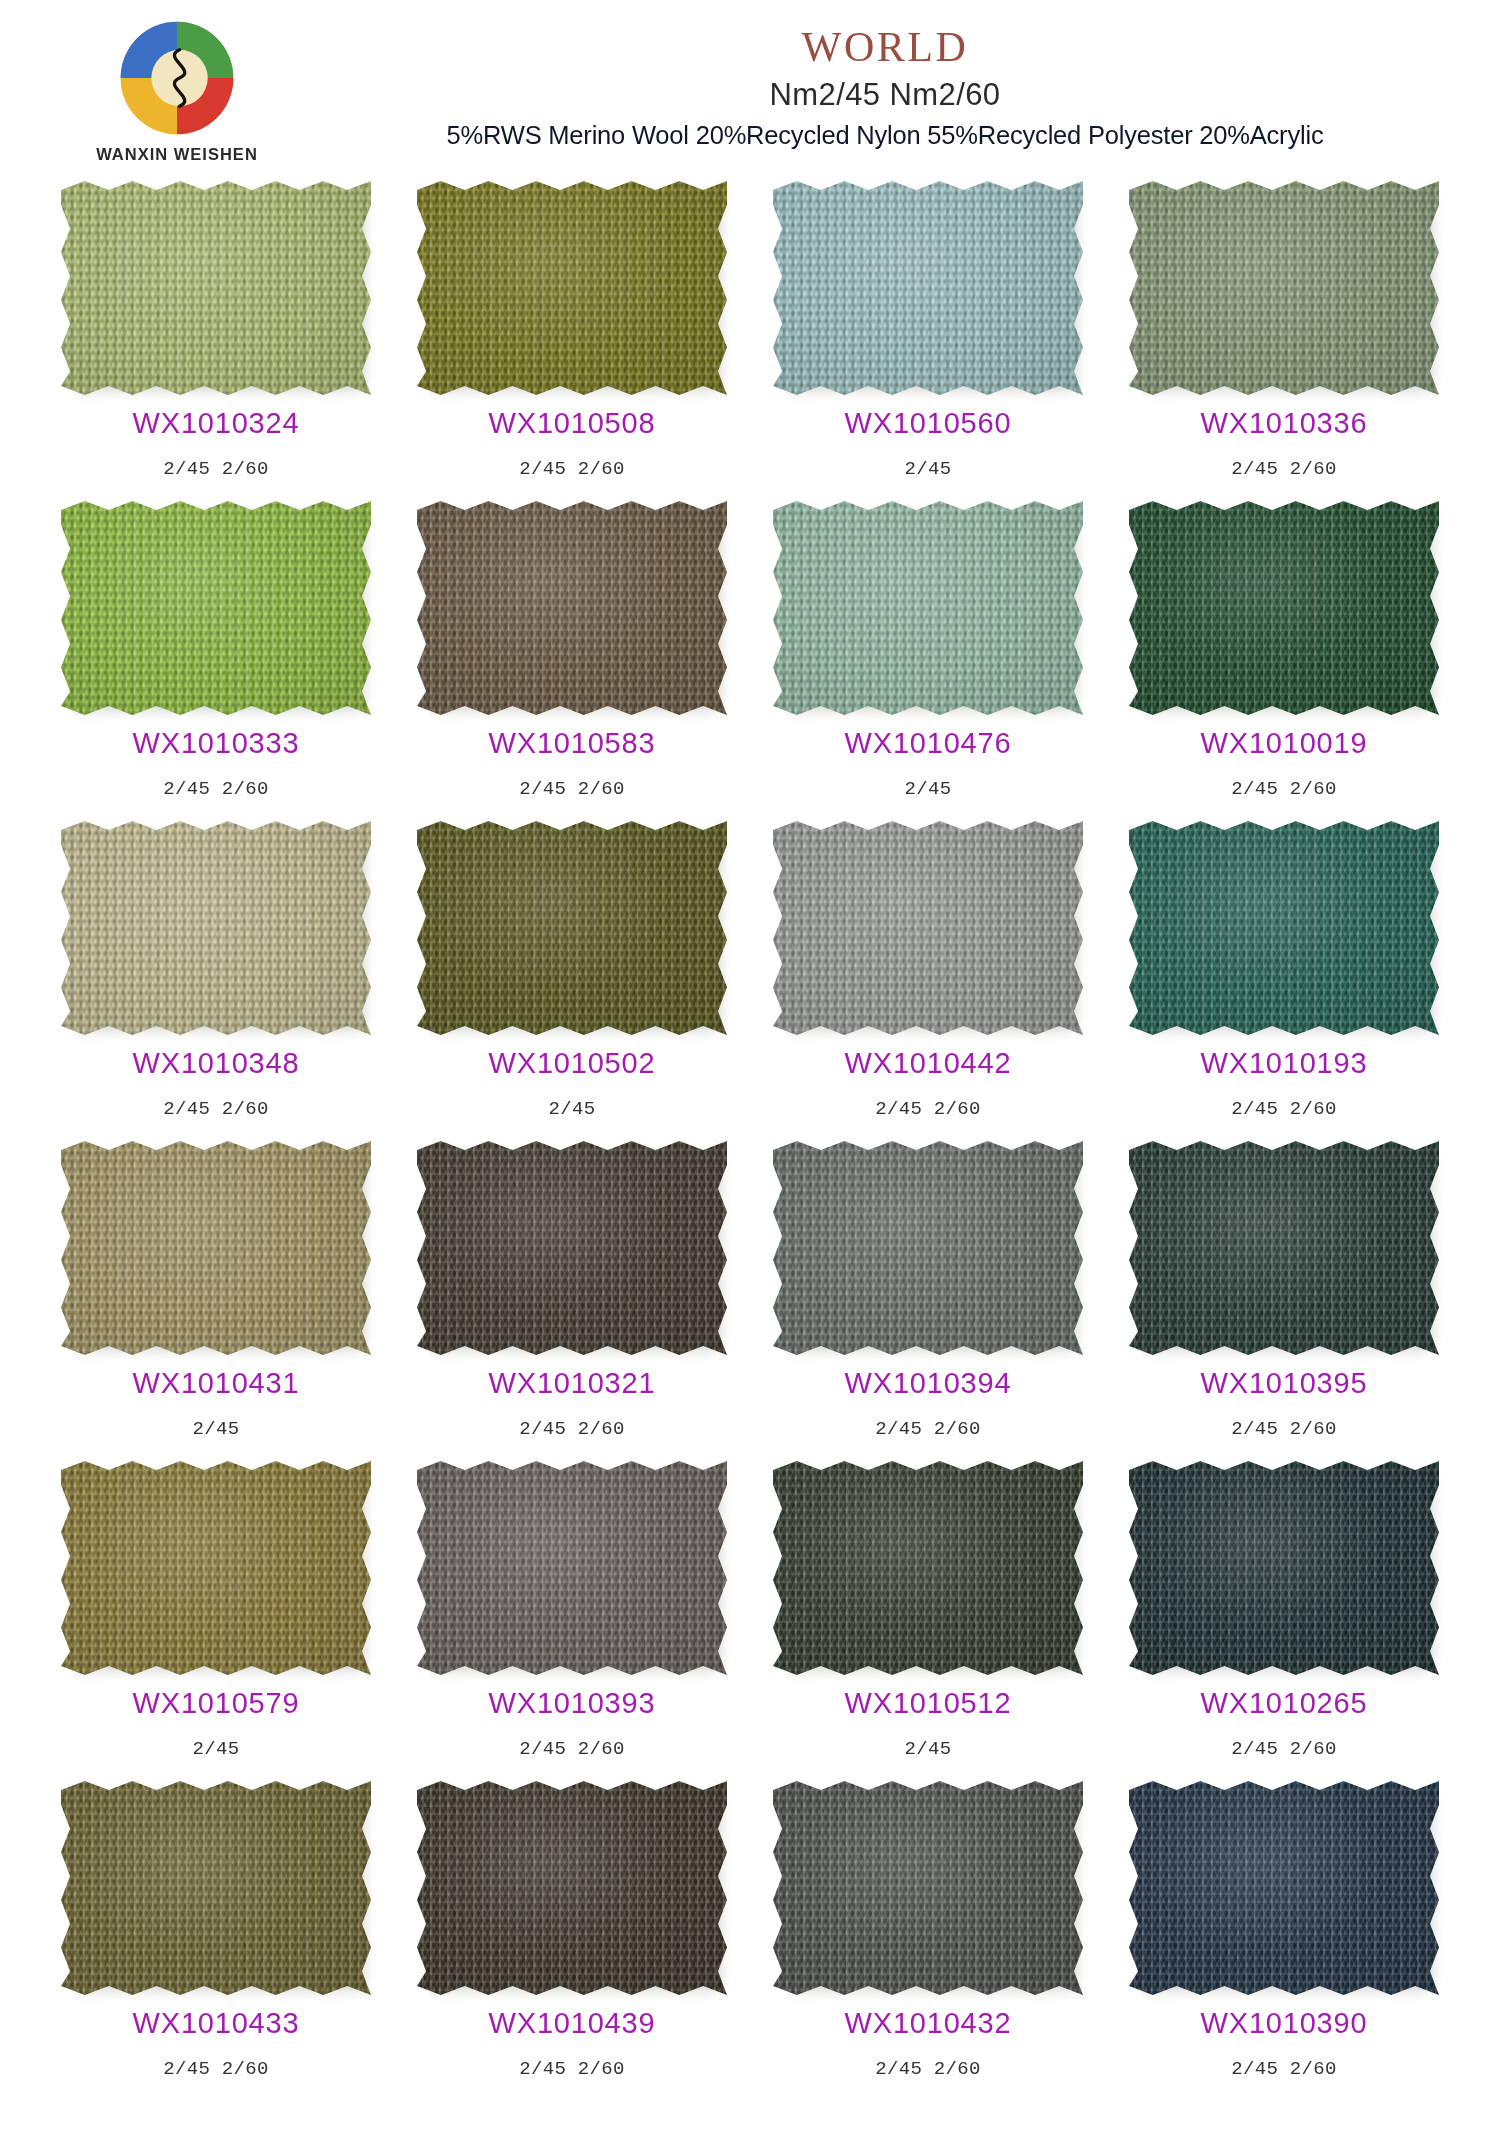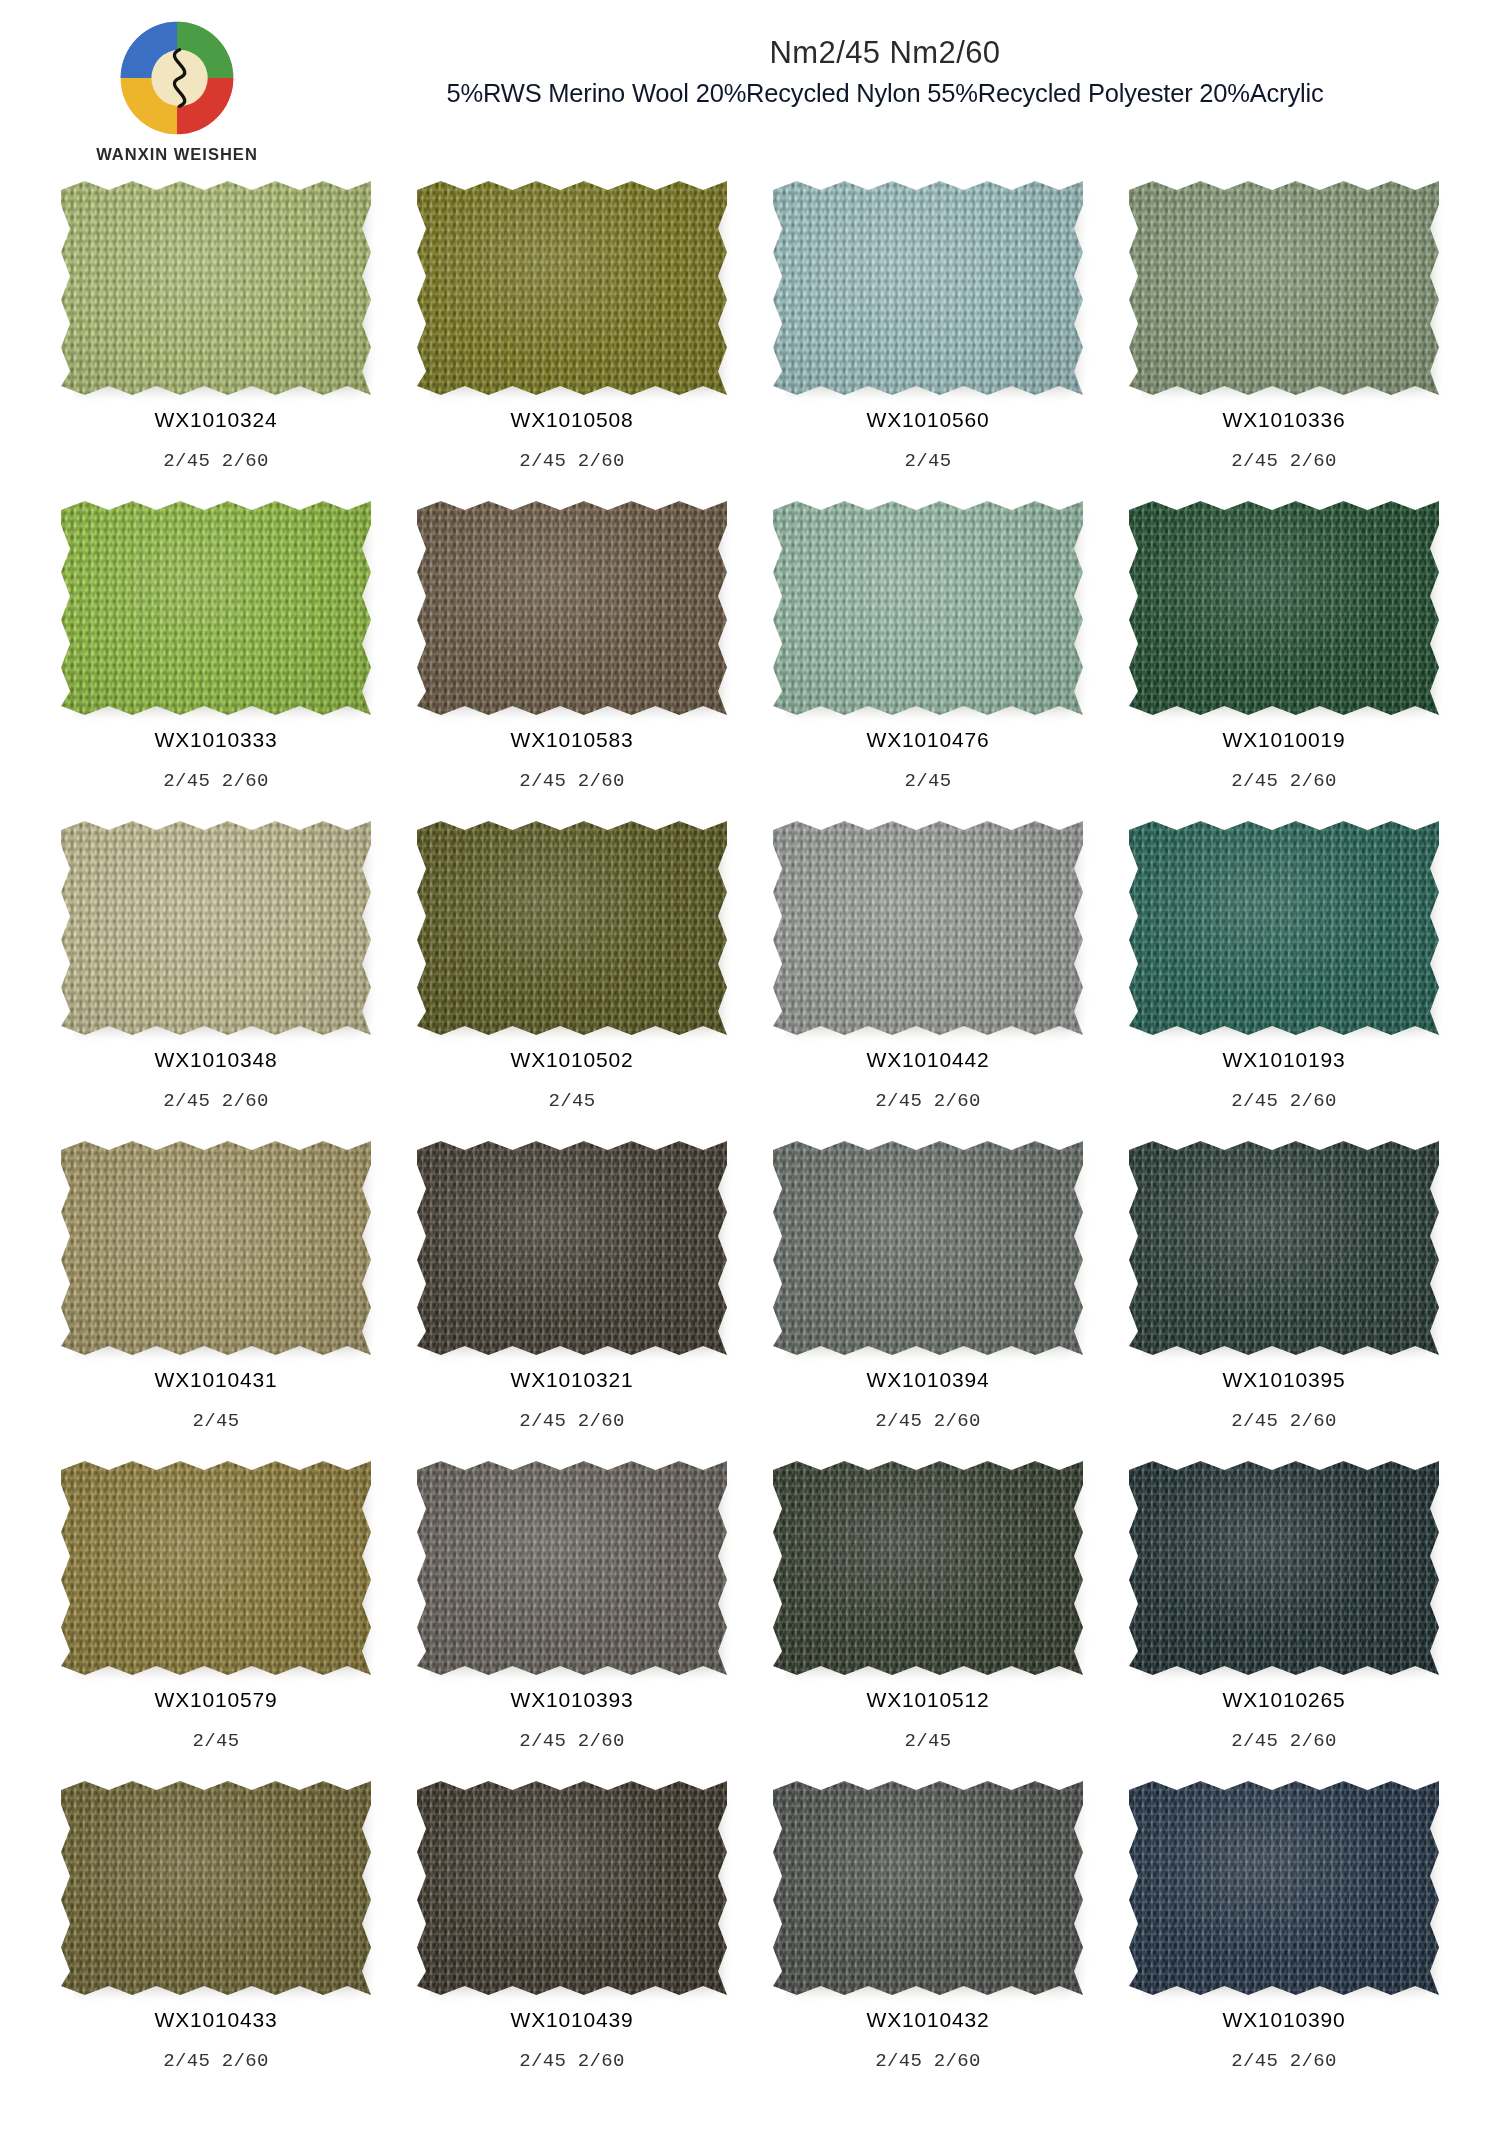--- a/index.html
+++ b/index.html
@@ -188,24 +188,24 @@
         rgba(255,255,255,0.14) 0%,
         rgba(255,255,255,0.02) 52%,
         rgba(0,0,0,0.09) 100%);
     pointer-events: none;
   }
 
   
   .chip-code {
     margin-top: 14px;
     font-family: "Liberation Sans", sans-serif;
-    font-size: 21px;
+    font-size: 29px;
     font-weight: 400;
     letter-spacing: 0.8px;
-    color: #000000;
+    color: #a21caf;
     line-height: 1.0;
   }
   .chip-spec {
     margin-top: 22px;
     font-family: Liberation Mono, monospace;
     font-size: 19px;
     font-weight: 300;
     letter-spacing: 0.3px;
     color: #333333;
     line-height: 1.0;
@@ -231,20 +231,21 @@
         <path d="M6 50 A44 44 0 0 1 50 6 A30 30 0 0 0 24 50 Z" fill="#3b6fc4"></path>
 
         <circle cx="52" cy="50" r="22" fill="#f2e6c0"></circle>
         <path d="M52 28 C38 34 66 44 52 50 C38 56 66 66 52 72" fill="none" stroke="#15120c" stroke-width="2.6" stroke-linecap="round"></path>
       </svg>
     </div>
     <div class="brand-name">WANXIN WEISHEN</div>
   </div>
 
   <div class="title-block">
+    <div class="title-world">WORLD</div>
     <div class="title-count">Nm2/45  Nm2/60</div>
     <div class="title-composition">5%RWS Merino Wool 20%Recycled Nylon 55%Recycled Polyester 20%Acrylic</div>
   </div>
 
 </div>
 
 <div class="swatch-grid" id="grid">
     <div class="swatch-cell">
       <div class="swatch-chip-wrap">
         <div class="chip-shadow" style="clip-path: polygon(0px 9px, 23.8px 0px, 47.7px 9px, 71.5px 0px, 95.4px 9px, 119.2px 0px, 143.1px 9px, 166.9px 0px, 190.8px 9px, 214.6px 0px, 238.5px 9px, 262.3px 0px, 286.2px 9px, 310px 0px, 310px 23.8px, 301px 47.6px, 310px 71.3px, 301px 95.1px, 310px 118.9px, 301px 142.7px, 310px 166.4px, 301px 190.2px, 310px 214px, 286.2px 205px, 262.3px 214px, 238.5px 205px, 214.6px 214px, 190.8px 205px, 166.9px 214px, 143.1px 205px, 119.2px 214px, 95.4px 205px, 71.5px 214px, 47.7px 205px, 23.8px 214px, 0px 205px, 9px 190.2px, 0px 166.4px, 9px 142.7px, 0px 118.9px, 9px 95.1px, 0px 71.3px, 9px 47.6px, 0px 23.8px);"></div>

